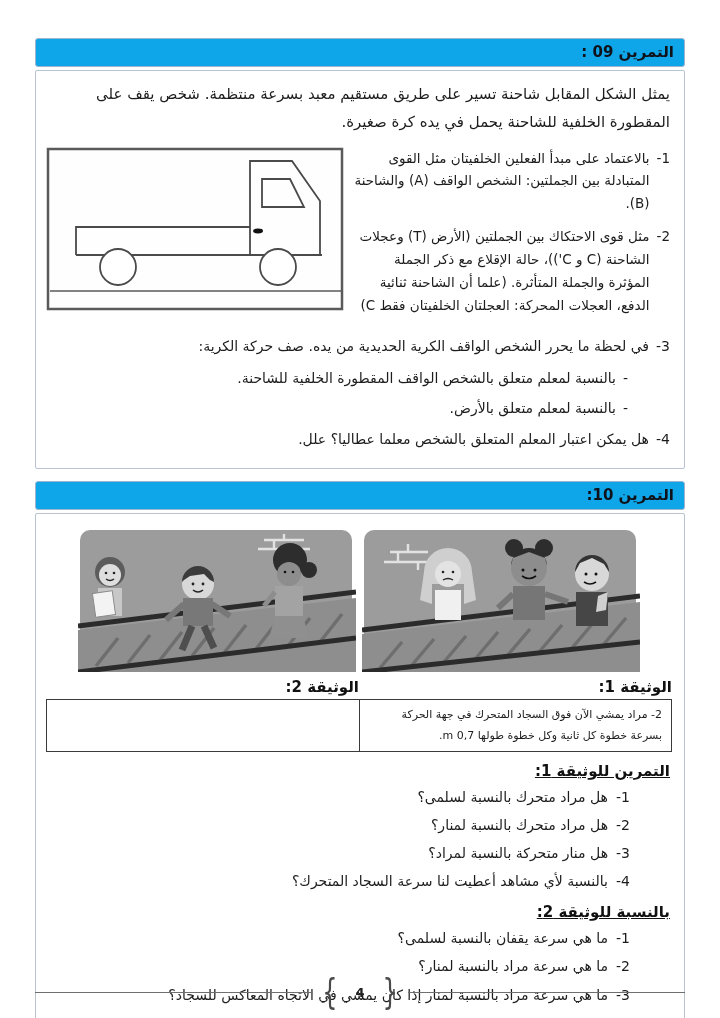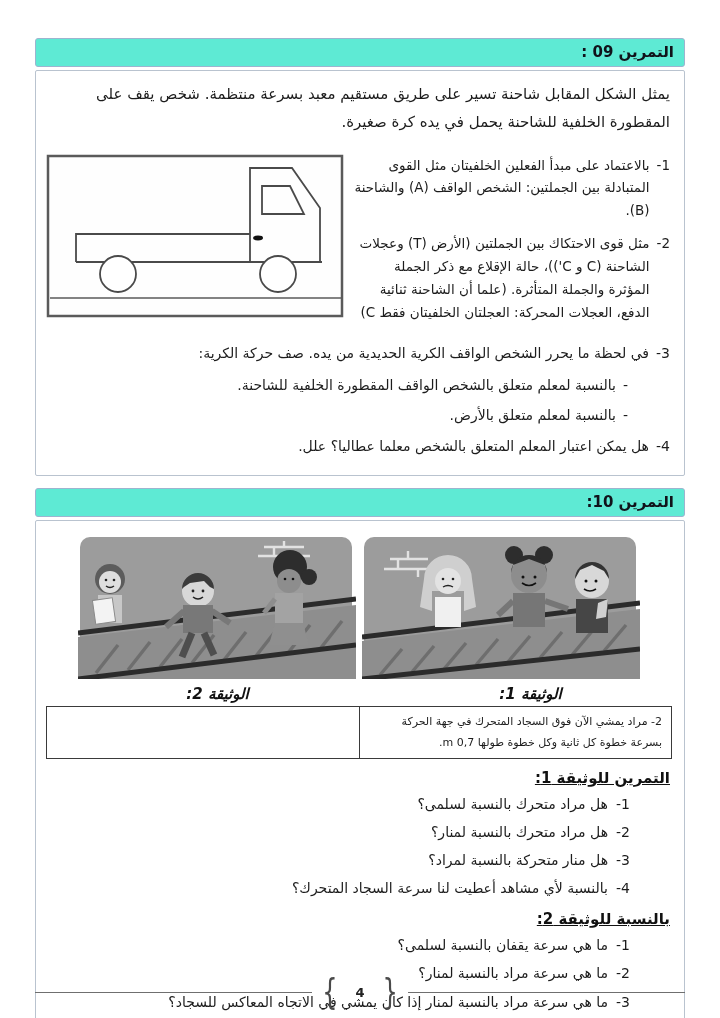--- a/index.html
+++ b/index.html
@@ -4,48 +4,48 @@
 <style>
   html,body{margin:0;padding:0;background:#ffffff;}
   body{
     width:720px;height:1018px;overflow:hidden;
     font-family:"DejaVu Sans",sans-serif;color:#222;
   }
   .page{position:relative;width:720px;height:1018px;box-sizing:border-box;padding:38px 35px 0;}
 
   
   .ex-header{
-    background:#5eead4;border:1px solid #9db4cf;border-radius:3px;
+    background:#0ea5e9;border:1px solid #9db4cf;border-radius:3px;
     padding:4px 10px 5px;font-weight:bold;font-size:15px;color:#10121a;
     text-align:right;
   }
   
   .ex-body{
     border:1px solid #b9c3cf;border-radius:2px;margin-top:3px;
     padding:8px 12px 8px 10px;text-align:right;
   }
 
-  .intro{margin:2px 2px 13px;font-size:15px;line-height:1.85;color:#1c1c1c;}
+  .intro{margin:2px 2px 6px;font-size:15px;line-height:1.85;color:#1c1c1c;}
 
   .row{display:flex;align-items:flex-start;}
   .list-col{flex:1 1 54%;min-width:0;}
   .truck-fig{flex:0 0 300px;margin:4px 6px 0 0;}
   .truck-fig svg{display:block;}
 
   .item{display:flex;gap:7px;font-size:13.5px;line-height:1.7;margin:4px 2px 10px;color:#1c1c1c;}
   .item .num{white-space:nowrap;}
   .full{font-size:14px;margin:8px 2px;}
   .sub{margin-inline-start:44px;margin-top:6px;margin-bottom:6px;font-size:14px;}
 
   
   .panels{display:flex;justify-content:center;gap:6px;margin:4px 0 6px;direction:ltr;}
   .panels svg{display:block;}
 
   .doc-labels{display:flex;font-weight:bold;font-size:15px;color:#111;margin:2px 0 3px;}
-  .doc-labels .half{width:50%;text-align:center;padding-left:30px;box-sizing:border-box;font-style:italic;}
+  .doc-labels .half{width:50%;text-align:right;padding-left:30px;box-sizing:border-box;}
 
   .doc-table{display:grid;grid-template-columns:1fr 1fr;border:1.5px solid #3a3a3a;}
   .doc-cell{padding:5px 9px;font-size:11px;line-height:1.85;color:#1c1c1c;}
   .doc-cell:first-child{border-inline-end:1.5px solid #3a3a3a;}
 
   .q-heading{font-weight:bold;text-decoration:underline;font-size:15px;color:#111;margin:10px 2px 6px;}
   .q-item{display:flex;gap:8px;font-size:14px;line-height:1.65;margin:5px 2px 5px;margin-inline-start:42px;color:#1c1c1c;}
   .q-item .num{white-space:nowrap;}
 
   

